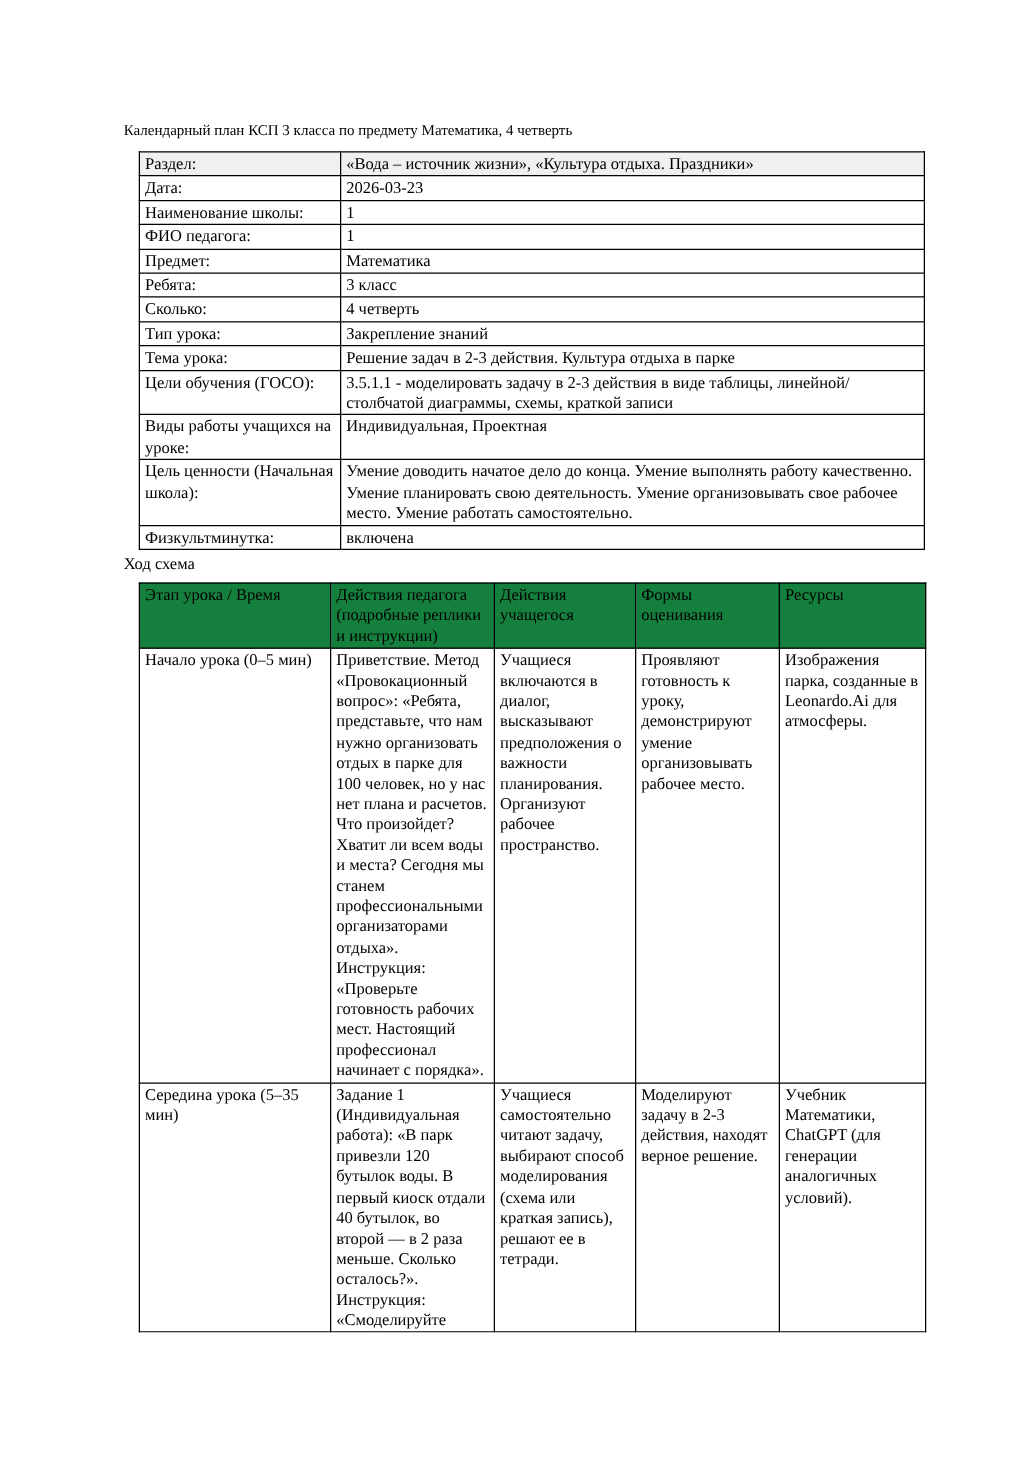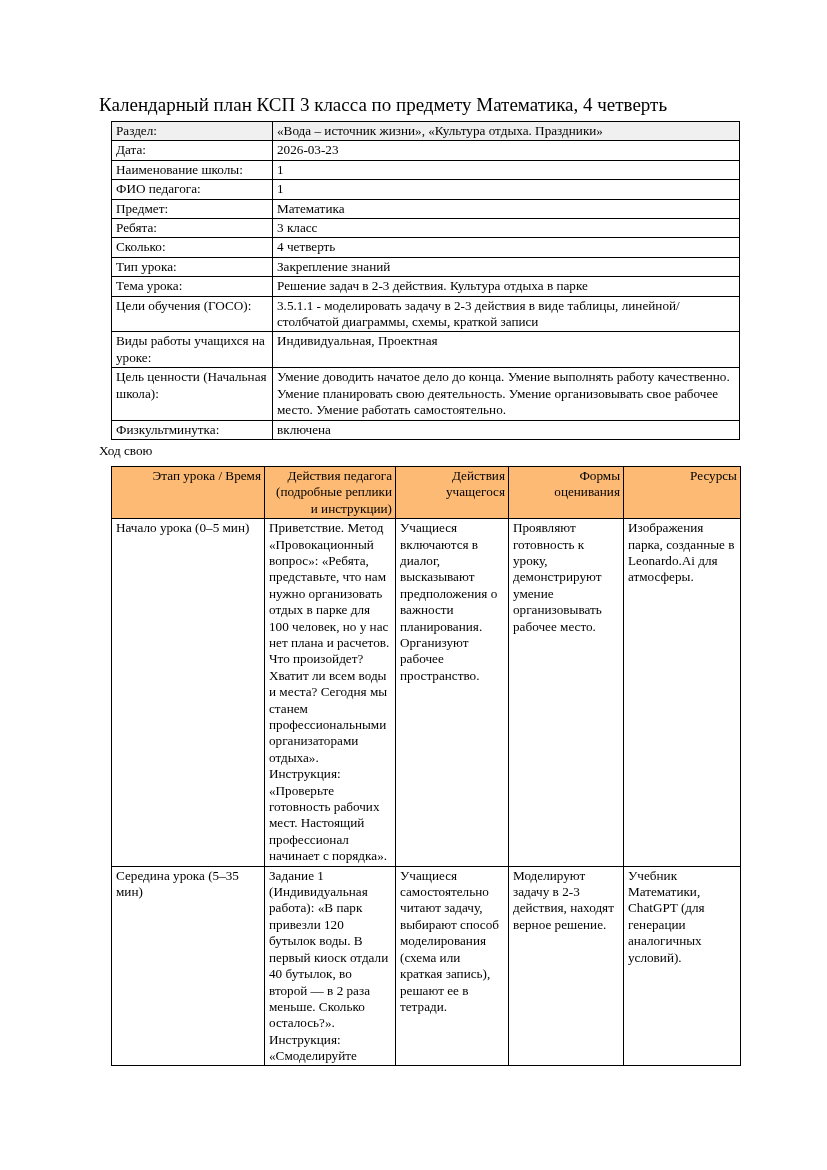--- a/index.html
+++ b/index.html
@@ -24,21 +24,21 @@
     background: #ffffff;
     box-sizing: border-box;
   }
   .content {
     position: absolute;
     left: 99px;
     top: 96px;
     width: 629px;
   }
   .doc-title {
-    font-size: 19px;
+    font-size: 12px;
     line-height: 17px;
     margin: 0 0 8px 0;
     white-space: nowrap;
   }
   table {
     border-collapse: collapse;
     width: 629px;
     table-layout: fixed;
     margin-left: 12px;
   }
@@ -61,21 +61,21 @@
     font-size: 13.2px;
     line-height: 17px;
     margin: 2px 0 7px 0;
   }
   
   .flow-table col.c1 { width: 153px; }
   .flow-table col.c2 { width: 131px; }
   .flow-table col.c3 { width: 113px; }
   .flow-table col.c4 { width: 115px; }
   .flow-table col.c5 { width: 117px; }
-  .flow-table thead td { background: #fdba74; height: 46px; text-align: right; }
+  .flow-table thead td { background: #15803d; height: 46px; }
   .flow-table td { vertical-align: top; }
   .cut-row td {
     
     padding-bottom: 0;
   }
   .clip-wrap {
     position: absolute;
     left: 0;
     top: 0;
     width: 827px;
@@ -142,21 +142,21 @@
             <td class="label">Цель ценности (Начальная школа):</td>
             <td>Умение доводить начатое дело до конца. Умение выполнять работу качественно. Умение планировать свою деятельность. Умение организовывать свое рабочее место. Умение работать самостоятельно.</td>
           </tr>
           <tr>
             <td class="label">Физкультминутка:</td>
             <td>включена</td>
           </tr>
         </tbody>
       </table>
 
-      <p class="section-label">Ход свою</p>
+      <p class="section-label">Ход схема</p>
 
       <table class="flow-table">
         <colgroup>
           <col class="c1">
             <col class="c2">
             <col class="c3">
             <col class="c4">
             <col class="c5">
         </colgroup>
         <thead>

